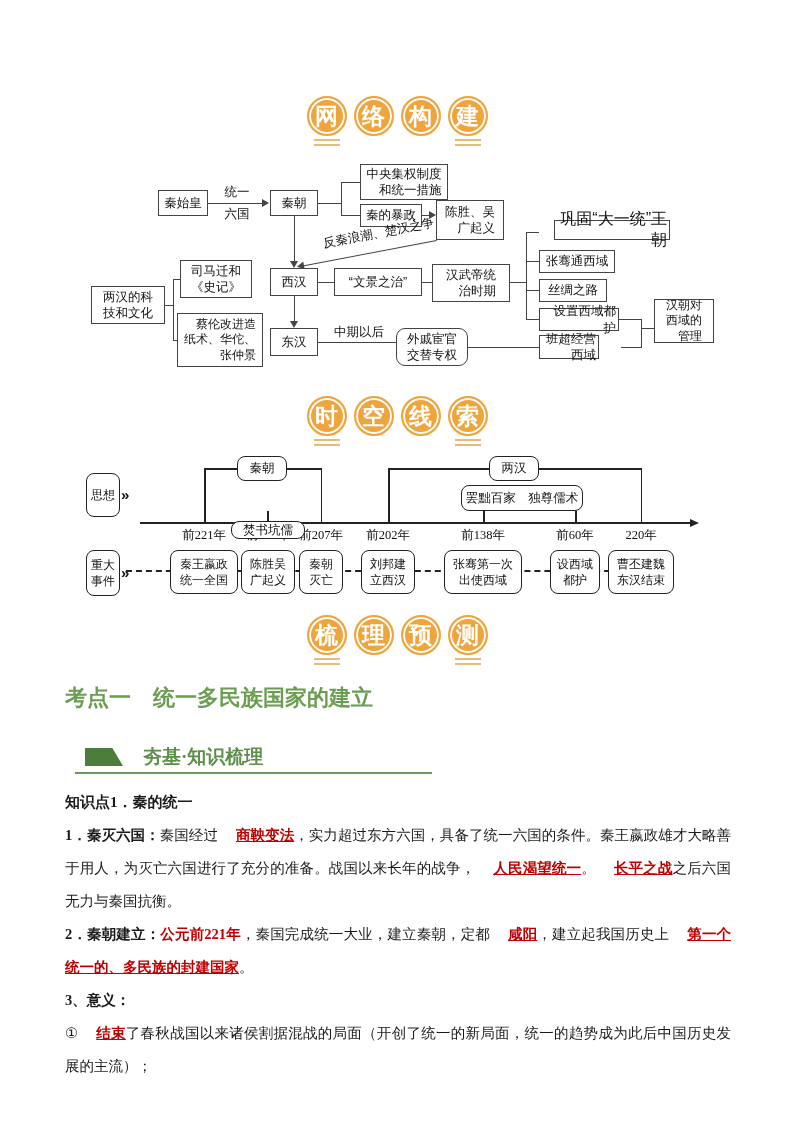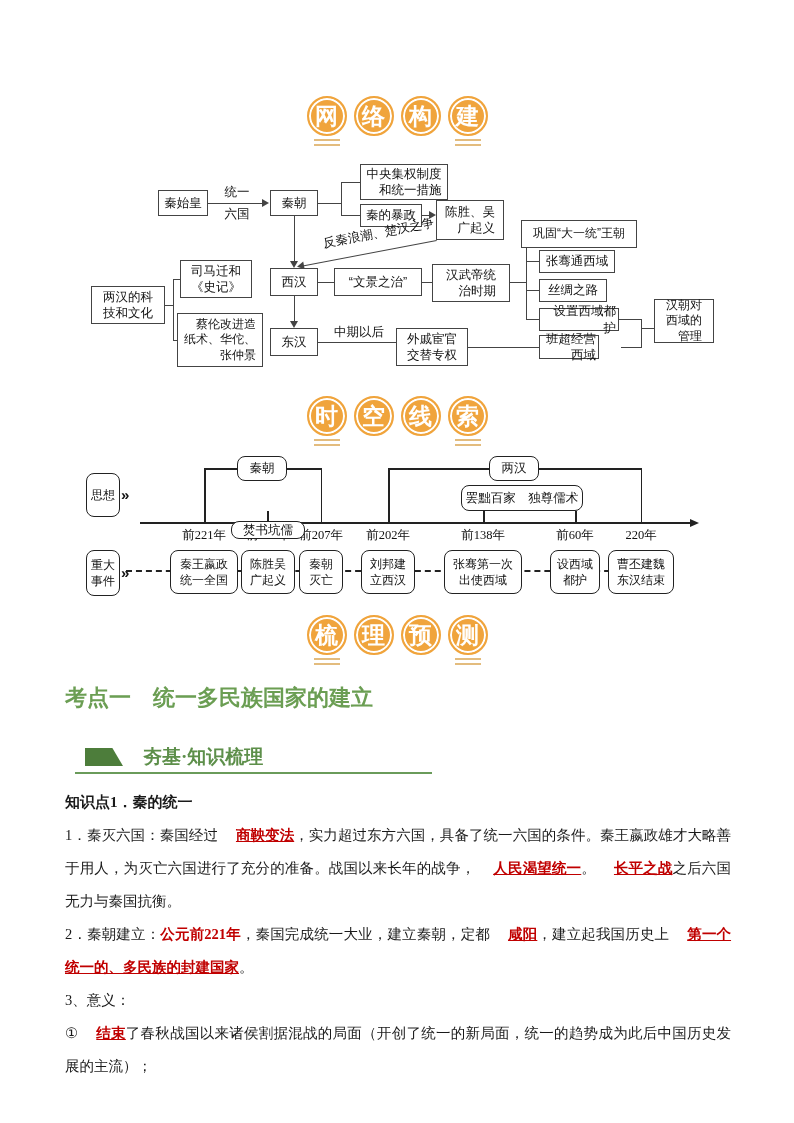--- a/index.html
+++ b/index.html
@@ -48,21 +48,21 @@
   .hj-trap{position:absolute;left:85px;top:748px;width:38px;height:18px;background:#4d7d3b;
            clip-path:polygon(0 0,72% 0,100% 100%,0 100%);}
   .hj-title{position:absolute;left:143px;top:744px;font-size:19px;font-weight:bold;color:#5d8f4a;
             font-family:"Liberation Serif",serif;}
   .hj-line{position:absolute;left:75px;top:772px;width:357px;height:2px;background:#6a9b5a;}
 
   .body-text{position:absolute;left:65px;top:786px;width:666px;font-family:"Liberation Serif",serif;
              font-size:14.5px;line-height:33px;text-align:justify;color:#1a1a1a;}
   .body-text p{margin:0;}
   .kp{font-weight:bold;font-size:15px;}
-  .bh{font-weight:normal;}
+  .bh{font-weight:bold;}
   .rb{color:#c00000;font-weight:bold;}
   .ru{color:#c00000;font-weight:bold;text-decoration:underline;padding-left:18px;}
 </style>
 </head>
 <body>
 
 <div class="page">
 
   <div class="badge-row" style="top:96px;">
     <div class="badge-wrap">
@@ -91,33 +91,33 @@
     <div class="fbox" style="left:436px;top:40px;width:68px;height:40px;">陈胜、吴
 广起义</div>
     <div class="fbox" style="left:180px;top:100px;width:72px;height:38px;">司马迁和
 《史记》</div>
     <div class="fbox" style="left:91px;top:126px;width:74px;height:38px;">两汉的科
 技和文化</div>
     <div class="fbox" style="left:270px;top:108px;width:48px;height:28px;">西汉</div>
     <div class="fbox" style="left:334px;top:108px;width:88px;height:28px;">“文景之治”</div>
     <div class="fbox" style="left:432px;top:104px;width:78px;height:38px;">汉武帝统
 治时期</div>
-    <div class="fbox" style="left:521px;top:60px;width:116px;height:28px;font-size:12px;">巩固“大一统”王朝</div>
+    <div class="fbox" style="left:554px;top:60px;width:116px;height:20px;font-size:16px;">巩固“大一统”王朝</div>
     <div class="fbox" style="left:539px;top:90px;width:76px;height:23px;">张骞通西域</div>
     <div class="fbox" style="left:539px;top:119px;width:68px;height:23px;">丝绸之路</div>
     <div class="fbox" style="left:539px;top:148px;width:80px;height:23px;">设置西域都护</div>
     <div class="fbox" style="left:539px;top:175px;width:60px;height:24px;">班超经营西域</div>
     <div class="fbox" style="left:654px;top:139px;width:60px;height:44px;font-size:12px;">汉朝对
 西域的
 管理</div>
     <div class="fbox" style="left:177px;top:153px;width:86px;height:54px;font-size:12px;">蔡伦改进造
 纸术、华佗、
 张仲景</div>
     <div class="fbox" style="left:270px;top:168px;width:48px;height:28px;">东汉</div>
-    <div class="fbox" style="left:396px;top:168px;width:72px;height:38px;">外戚宦官
+    <div class="fbox" style="left:396px;top:168px;width:72px;height:38px;border-radius:9px;">外戚宦官
 交替专权</div>
 
     <div class="flbl" style="left:215px;top:24px;width:44px;">统一</div>
     <div class="flbl" style="left:215px;top:46px;width:44px;">六国</div>
     <div class="flbl" style="left:305px;top:79px;width:150px;transform:rotate(-10.8deg);transform-origin:0 50%;">反秦浪潮、楚汉之争</div>
     <div class="flbl" style="left:322px;top:164px;width:74px;">中期以后</div>
 
     <div class="line" style="left:208px;top:43px;width:54px;height:1px;"></div>
     <div class="ar-r" style="left:262px;top:39px;"></div>
     <div class="line" style="left:318px;top:43px;width:23px;height:1px;"></div>

